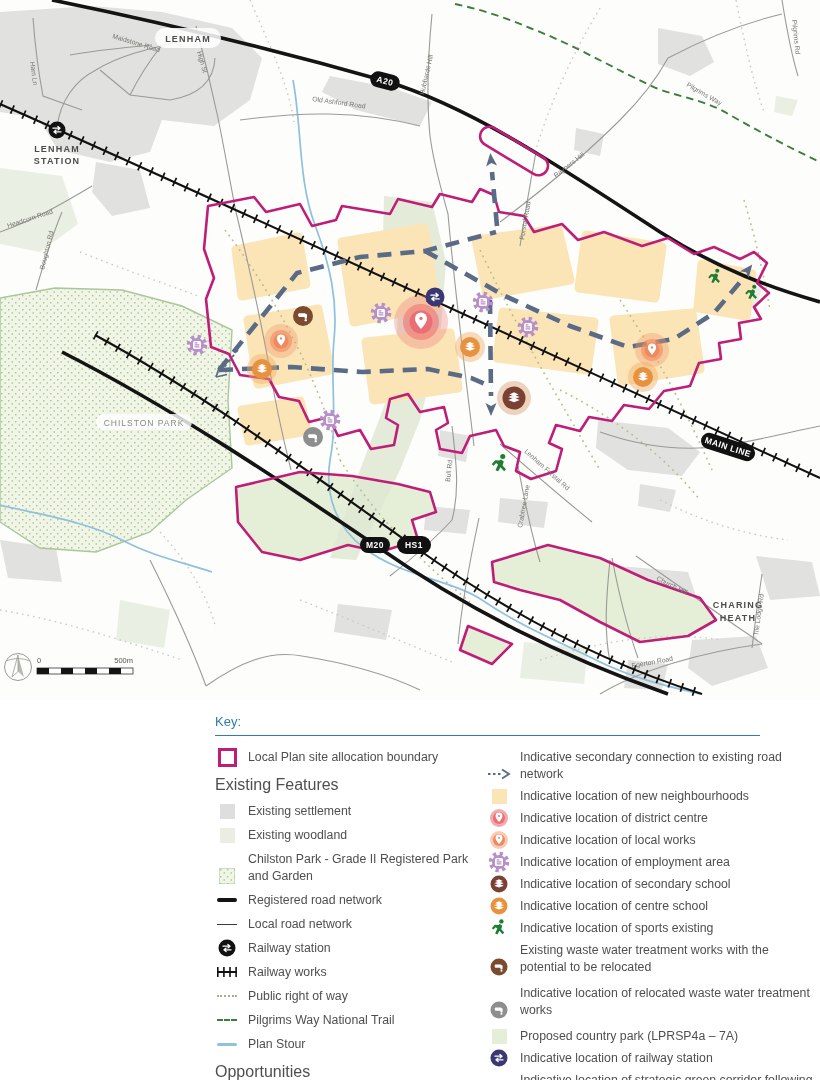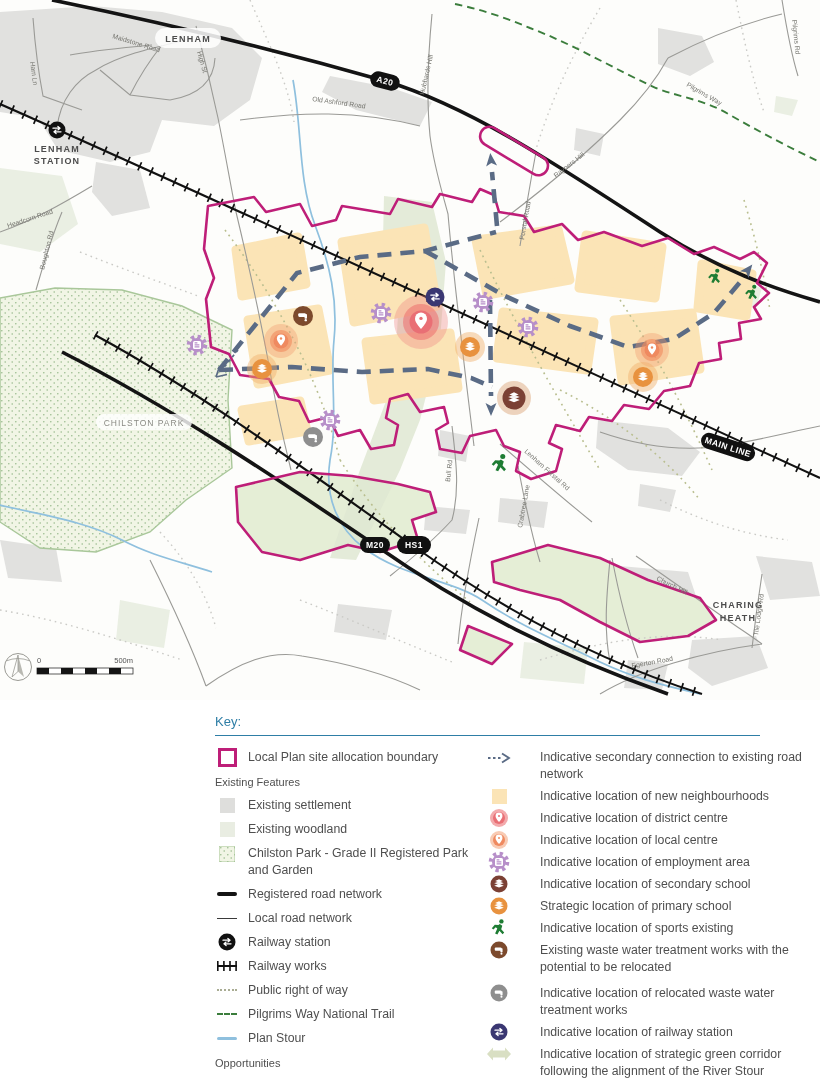--- a/index.html
+++ b/index.html
@@ -11,25 +11,25 @@
   .place-label{fill:#4c4c4c;font-weight:bold;letter-spacing:1.2px;font-size:9px;}
   .badge-text{fill:#fff;font-weight:bold;font-size:8.5px;letter-spacing:.5px;}
   
   .key{padding:14px 0 0 0;}
   .key-inner{margin-left:215px;width:560px;}
   .key-title{color:#2E7EA6;font-size:13px;margin:0 0 6px 0;font-weight:normal;}
   .key-divider{border-bottom:1.5px solid #2E7EA6;width:545px;margin-bottom:13px;}
   .key-cols{display:flex;}
   .kcol-left{width:272px;flex:0 0 272px;}
   .kcol-right{width:330px;flex:0 0 330px;}
-  .krow{display:flex;align-items:flex-start;margin-bottom:7px;min-height:16px;}
+  .krow{display:flex;align-items:flex-end;margin-bottom:7px;min-height:16px;}
   .krow .sw{width:24px;flex:0 0 24px;margin-right:9px;display:flex;align-items:center;justify-content:center;height:17px;}
   .krow .lbl{font-size:12.3px;color:#4F4F4F;line-height:1.38;}
-  .khead{font-size:11px;color:#4F4F4F;margin:10px 0 9px 0;}
-  .krow.tight{margin-bottom:5px;gap:20px;}
+  .khead{font-size:16px;color:#4F4F4F;margin:10px 0 9px 0;}
+  .krow.tight{margin-bottom:5px;}
   .krow.mt{margin-top:9px;}
   
   .sq{width:15px;height:15px;display:inline-block;}
   .sq-boundary{width:13px;height:13px;border:3.5px solid #BE1E78;background:#fff;}
   .sq-settlement{background:#DEDEDC;}
   .sq-woodland{background:#E9EDE2;}
   .sq-neigh{background:#FBE4B6;}
   .sq-cpark{background:#E5EED6;}
   .ln{display:inline-block;width:20px;}
   .ln-strategic{height:4px;background:#141414;border-radius:2px;}
@@ -516,21 +516,21 @@
           </div>
           <div class="krow tight">
             <span class="sw">
                 <svg width="20" height="20" viewBox="-10 -10 20 20">
                   <circle r="9" fill="#F8CBB4"></circle>
                   <circle r="6" fill="#EF8A60"></circle>
                   <use href="#pinW" transform="scale(0.72)"></use>
                   <circle cy="-2.1" r="1" fill="#EF8A60"></circle>
                 </svg>
               </span>
-            <span class="lbl">Indicative location of local centre</span>
+            <span class="lbl">Indicative location of local works</span>
           </div>
           <div class="krow tight">
             <span class="sw">
                 <svg width="22" height="22" viewBox="-11 -11 22 22">
                   <use href="#gearP"></use>
                 </svg>
               </span>
             <span class="lbl">Indicative location of employment area</span>
           </div>
           <div class="krow tight">
@@ -542,21 +542,21 @@
               </span>
             <span class="lbl">Indicative location of secondary school</span>
           </div>
           <div class="krow tight">
             <span class="sw">
                 <svg width="20" height="20" viewBox="-10 -10 20 20">
                   <circle r="8.5" fill="#E8923F"></circle>
                   <use href="#schoolW" transform="scale(0.95)"></use>
                 </svg>
               </span>
-            <span class="lbl">Strategic location of primary school</span>
+            <span class="lbl">Indicative location of centre school</span>
           </div>
           <div class="krow tight">
             <span class="sw">
                 <svg width="20" height="20" viewBox="-10 -10 20 20">
                   <g fill="#1E7C33">
                     <use href="#runnerG"></use>
                   </g>
                 </svg>
               </span>
             <span class="lbl">Indicative location of sports existing</span>
@@ -571,20 +571,26 @@
             <span class="lbl">Existing waste water treatment works with the potential to be relocated</span>
           </div>
           <div class="krow tight mt">
             <span class="sw">
                 <svg width="20" height="20" viewBox="-10 -10 20 20">
                   <circle r="8.5" fill="#8E8E8E"></circle>
                   <use href="#tapW" transform="scale(0.85)"></use>
                 </svg>
               </span>
             <span class="lbl">Indicative location of relocated waste water treatment works</span>
+          </div>
+          <div class="krow tight mt">
+            <span class="sw">
+                <span class="sq sq-cpark"></span>
+              </span>
+            <span class="lbl">Proposed country park (LPRSP4a – 7A)</span>
           </div>
           <div class="krow tight">
             <span class="sw">
                 <svg width="20" height="20" viewBox="-10 -10 20 20">
                   <circle r="8.5" fill="#3A3772"></circle>
                   <use href="#br"></use>
                 </svg>
               </span>
             <span class="lbl">Indicative location of railway station</span>
           </div>

